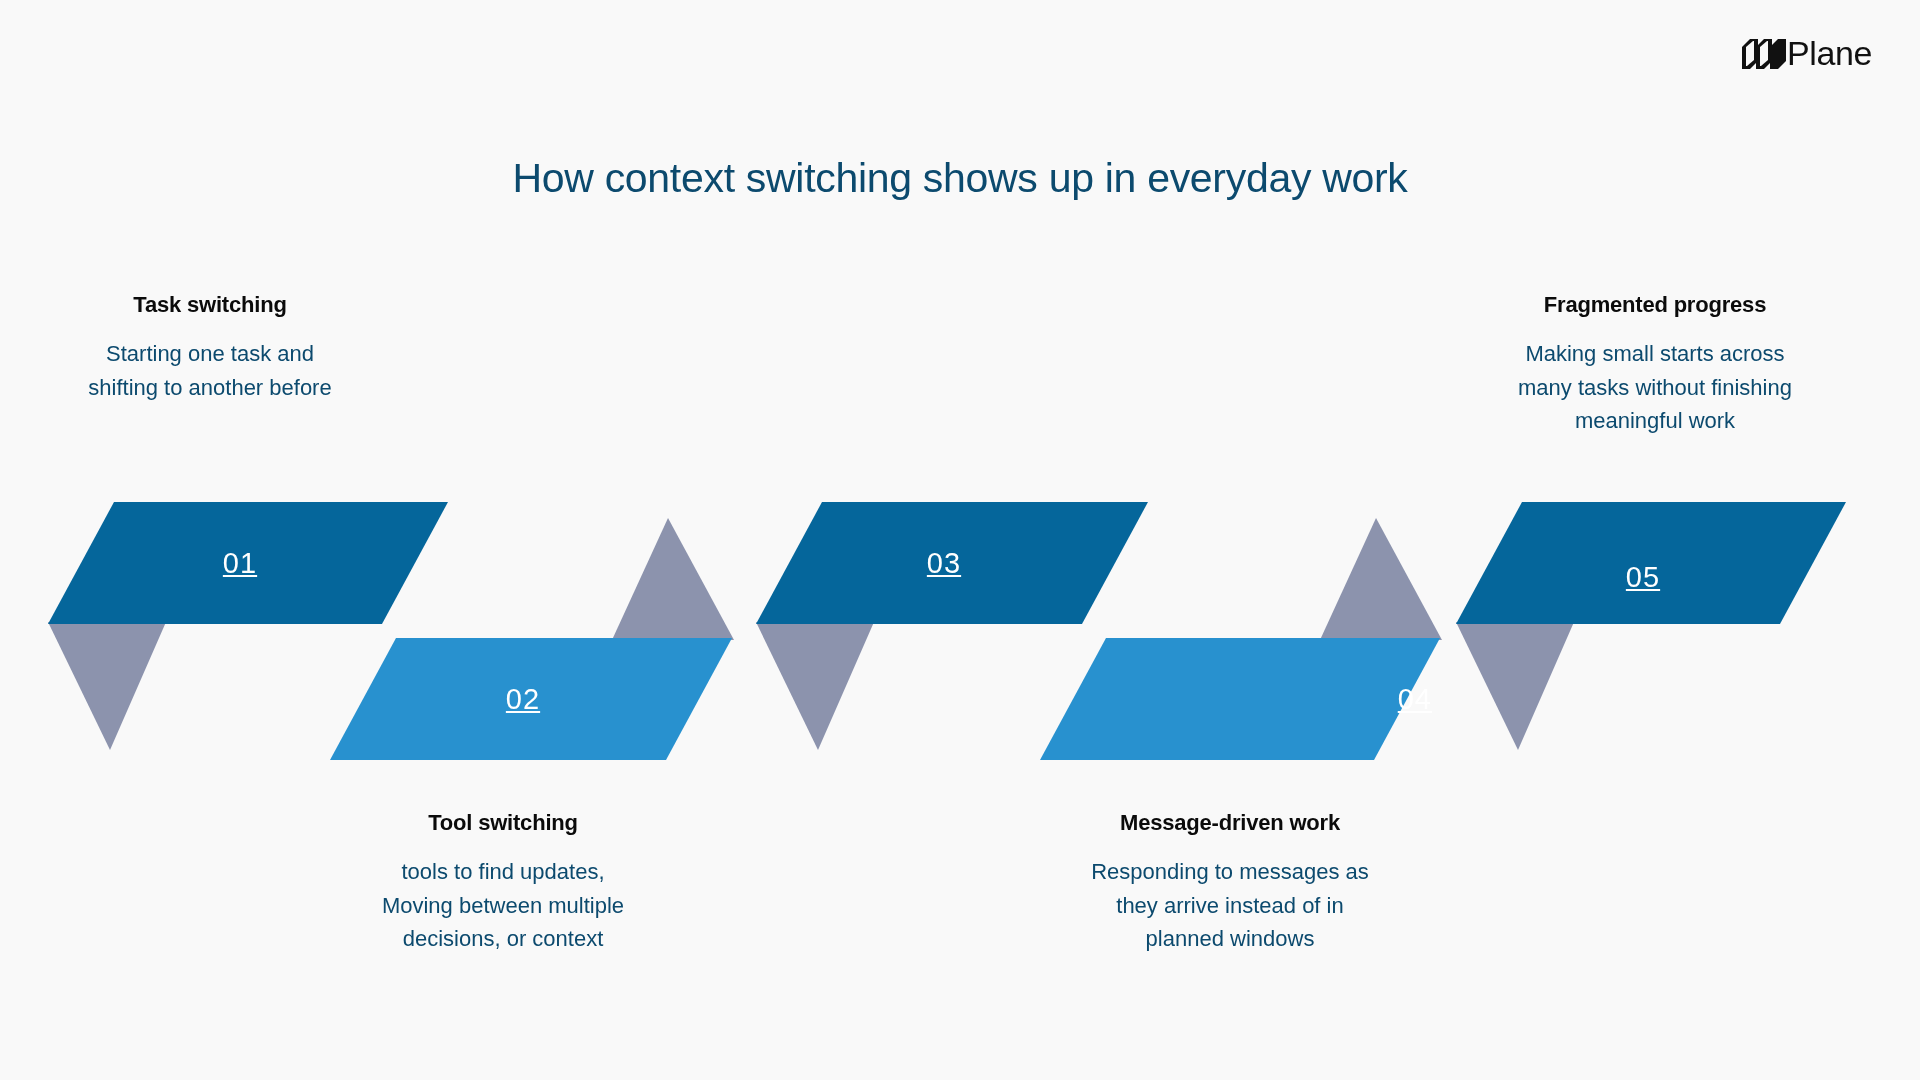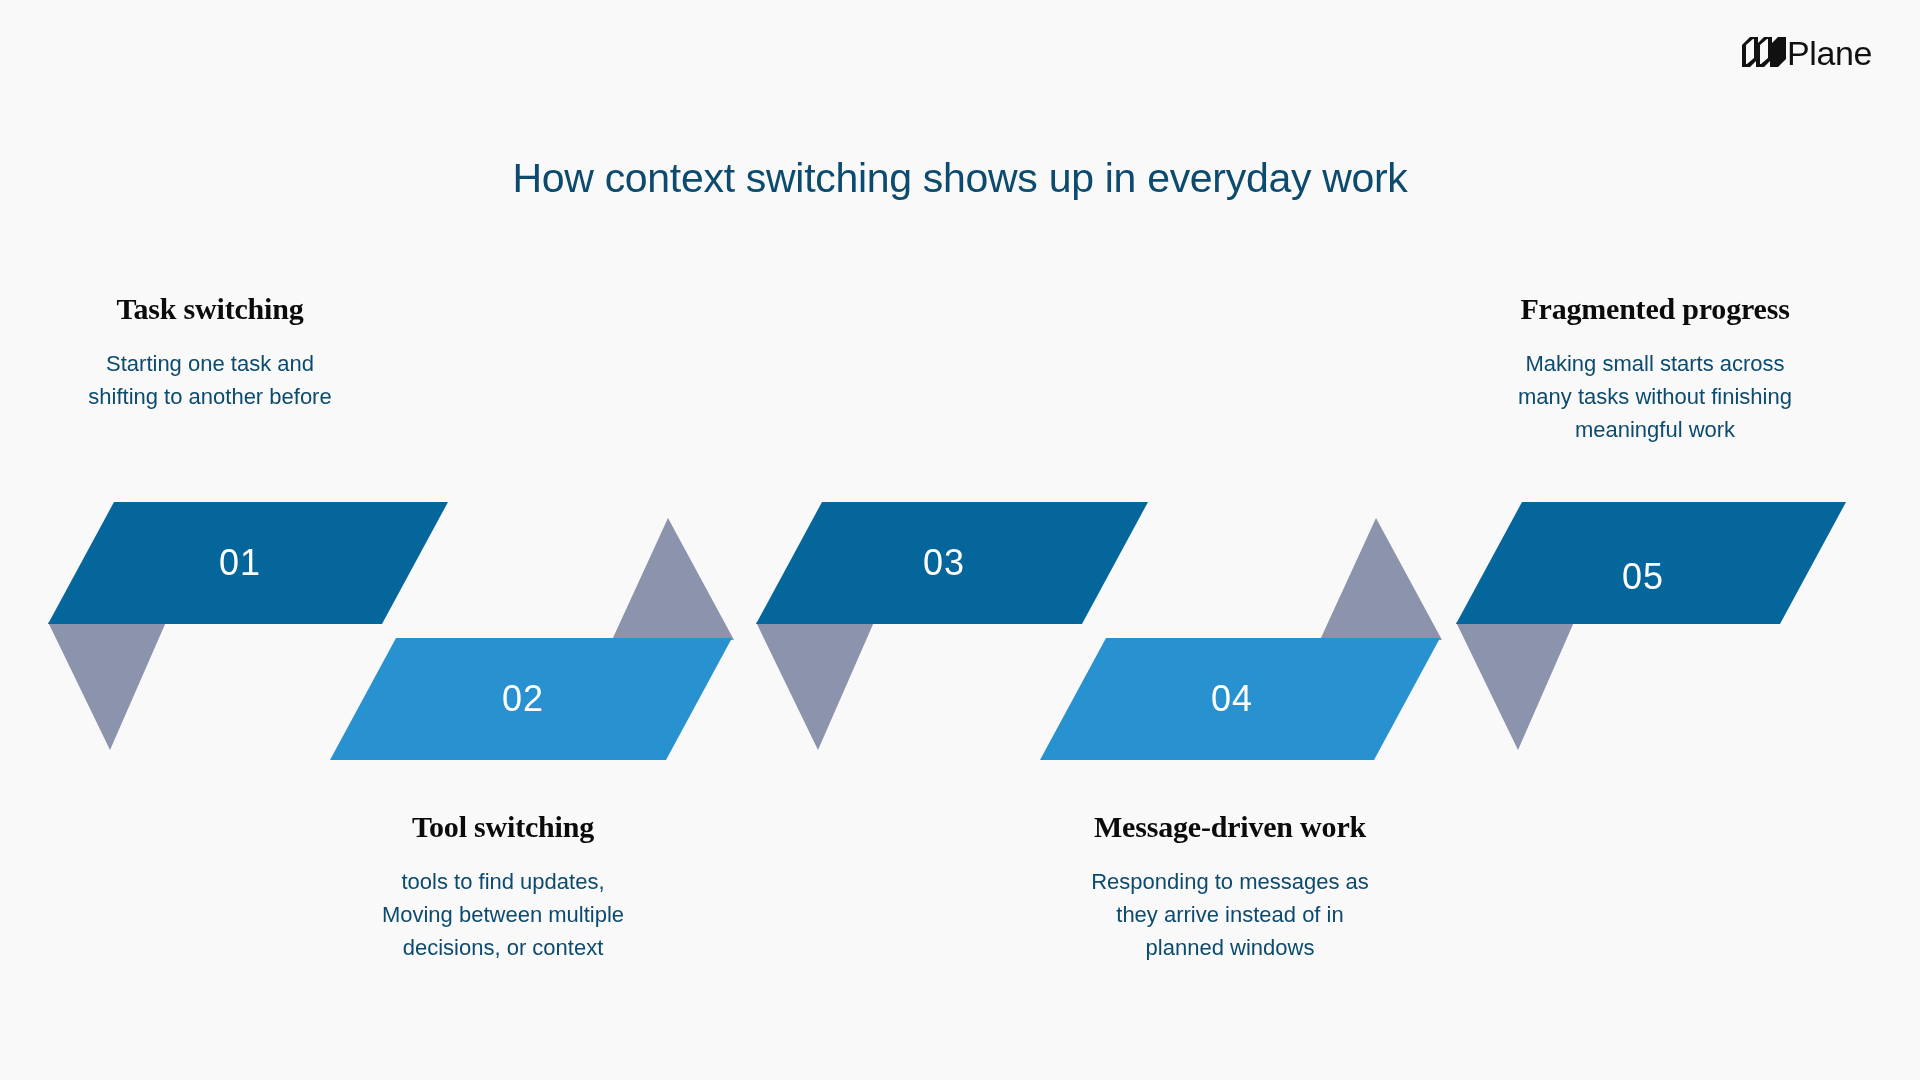--- a/index.html
+++ b/index.html
@@ -15,21 +15,21 @@
     overflow: hidden;
     position: relative;
   }
 
   
   #brand-logo {
     position: absolute;
     top: 36px;
     right: 48px;
     display: flex;
-    align-items: flex-start;
+    align-items: flex-end;
     gap: 0;
   }
   #brand-logo .logo-mark {
     width: 46px;
     height: 32px;
     display: block;
   }
   #brand-logo .logo-word {
     font-size: 34px;
     font-weight: 500;
@@ -59,51 +59,51 @@
     width: 1920px;
     height: 1080px;
   }
 
   
   .card-text {
     position: absolute;
     text-align: center;
   }
   .card-title {
-    font-size: 30px;
+    font-size: 22px;
     font-weight: 700;
     color: #0b0b0b;
     letter-spacing: -0.2px;
     line-height: 1.15;
     white-space: nowrap;
-    font-family: Liberation Serif, serif;
   }
   .card-desc {
     margin-top: 20px;
     font-size: 22px;
     font-weight: 400;
     color: #0c4a6e;
     line-height: 1.52;
   }
 
   
   .band {
     position: absolute;
     display: flex;
     align-items: center;
     justify-content: center;
   }
   .band svg { position: absolute; left: 0; top: 0; overflow: visible; }
   .band-number {
     position: relative;
     z-index: 2;
-    font-size: 36px;
+    font-size: 29px;
     font-weight: 400;
     color: #ffffff;
     letter-spacing: 1px;
+    text-decoration: underline;
   }
 
   
   .wedge { position: absolute; }
   .wedge svg { display: block; overflow: visible; }
 </style>
 </head>
 <body>
 
 <div id="brand-logo">
@@ -179,21 +179,21 @@
     </svg>
     <span class="band-number" style="transform: translate(-8px, 0);">03</span>
   </div>
 
   <div class="wedge" style="left:1320px; top:518px; width:122px; height:122px;">
     <svg width="122" height="122" viewBox="0 0 122 122">
       <polygon points="56,0 122,122 0,122" fill="#8c93ad"></polygon>
     </svg>
   </div>
 
-  <div class="band" style="left:1040px; top:638px; width:400px; height:122px;">
+  <div class="band" style="left:1040px; top:638px; width:400px; height:122px;justify-content:flex-end;">
     <svg width="400" height="122" viewBox="0 0 400 122">
       <polygon points="66,0 400,0 334,122 0,122" fill="#2891cf"></polygon>
     </svg>
     <span class="band-number" style="transform: translate(-8px, 0);">04</span>
   </div>
 
   <div class="card-text" style="left:1030px; top:810px; width:400px;">
     <div class="card-title">Message-driven work</div>
     <div class="card-desc">
       <div>Responding to messages as</div>

